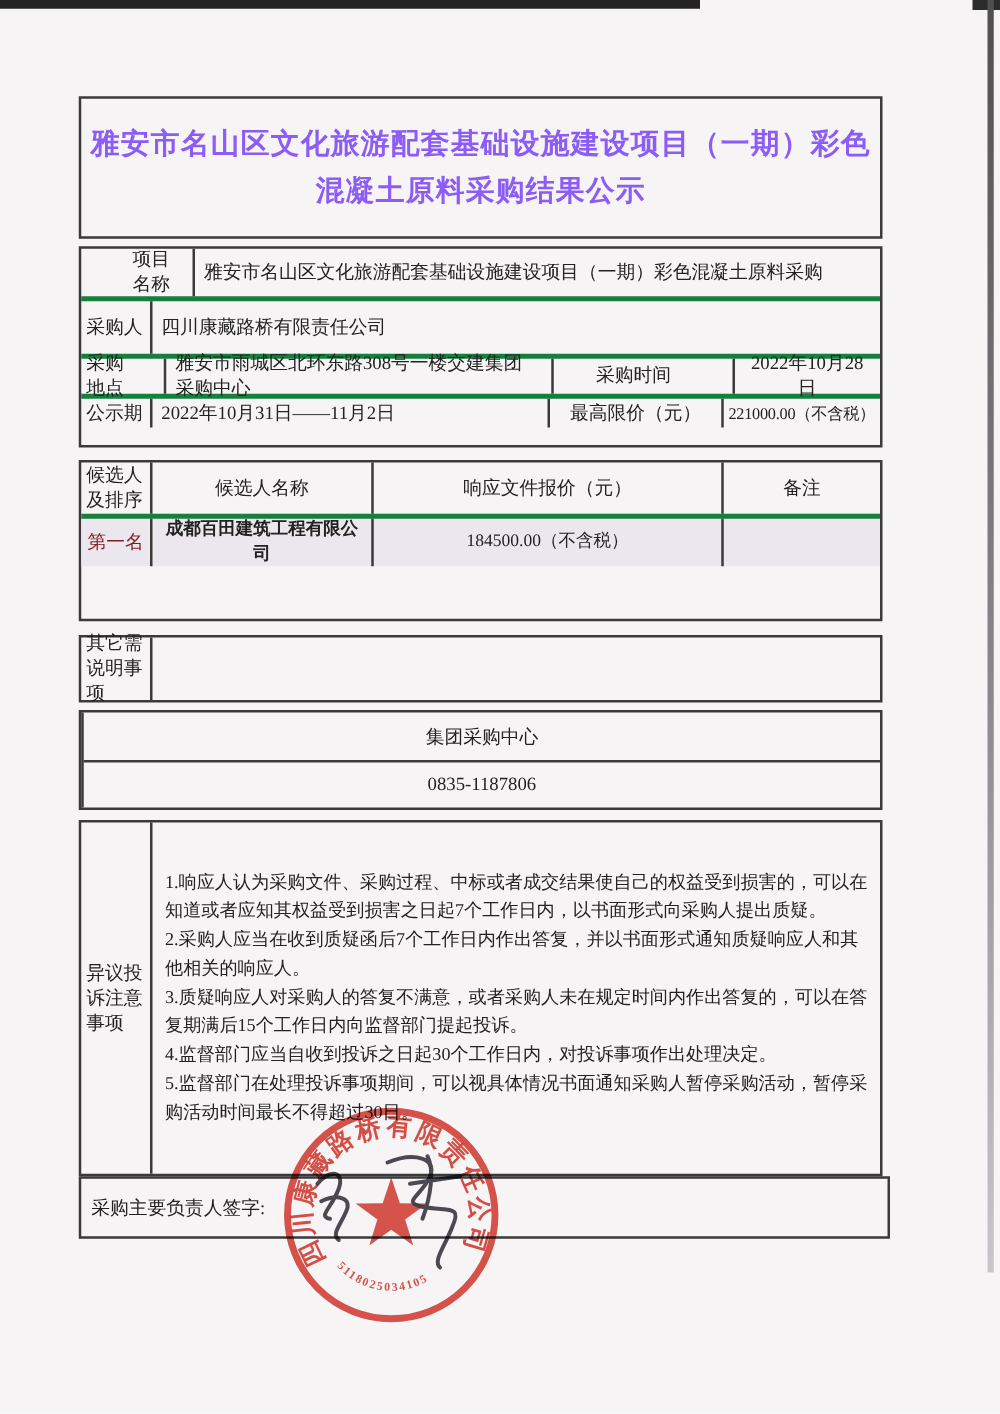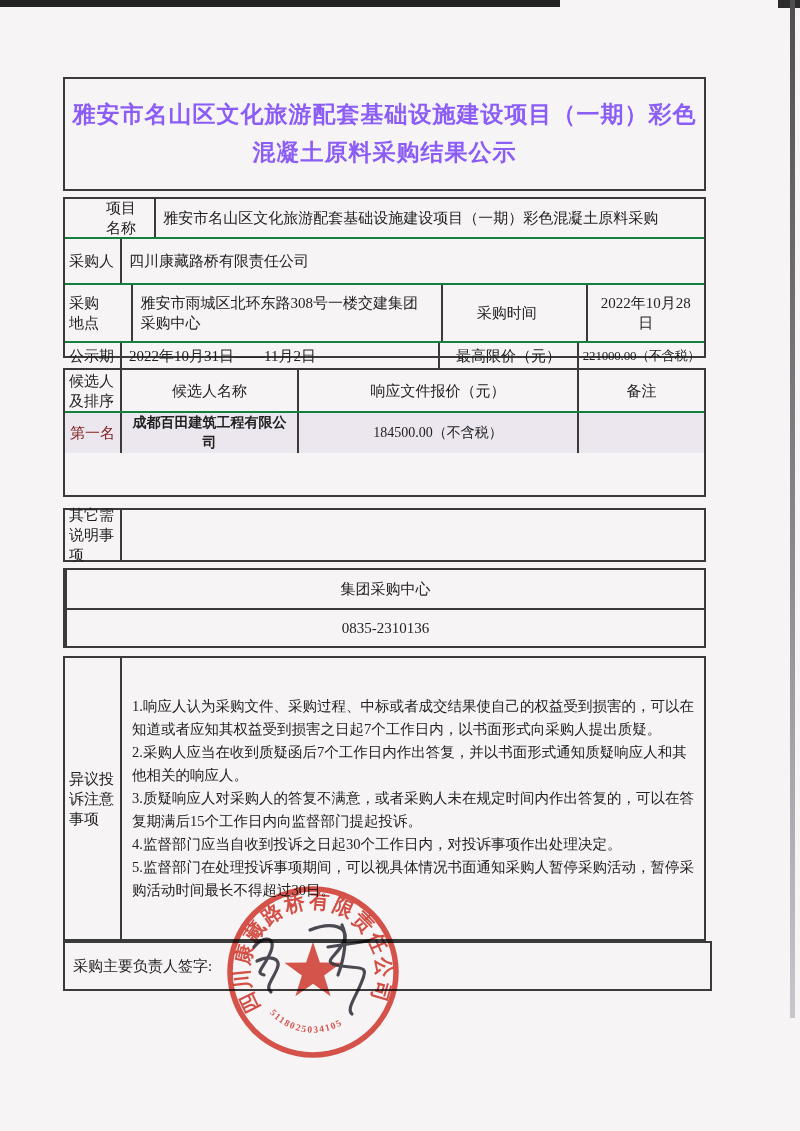--- a/index.html
+++ b/index.html
@@ -8,21 +8,21 @@
     background:#f7f4f6; overflow:hidden;
     font-family:"Liberation Serif", serif; color:#222;
   }
   
   .top-bar { position:absolute; left:0; top:0; width:560px; height:7px; background:#232323; }
   .corner-mark { position:absolute; left:778px; top:0; width:22px; height:8px; background:#2c2c2c; }
   .right-edge { position:absolute; left:790px; top:0; width:5px; height:1018px;
     background:linear-gradient(#4f4f52, #8a8a8e 55%, #c9c6cc); }
   
   .box { position:absolute; box-sizing:border-box; border:2px solid #3a3a3a; }
-  .row { display:flex; box-sizing:border-box; border-top:2px solid #15803d; }
+  .row { display:flex; box-sizing:border-box; border-top:4px solid #15803d; }
   .row.first { border-top:none; }
   .cell { box-sizing:border-box; border-left:2px solid #3a3a3a; display:flex; align-items:center;
           padding:2px 7px; font-size:15px; line-height:20px; }
   .cell.nb { border-left:none; }
   .lab { width:55px; padding:2px 4px; letter-spacing:0; }
   .c { justify-content:center; text-align:center; }
   .title-box { display:flex; flex-direction:column; justify-content:center; align-items:center;
     font-size:23px; font-weight:bold; letter-spacing:1px; line-height:38px; color:#8b5cf6; text-align:center; }
   .hl { background:#ece6ee; }
   .rank1 { color:#7f1d1d; }
@@ -54,21 +54,21 @@
 
   <div class="box" style="left:63px; top:197px; width:643px; height:161px;">
     <div class="row first" style="height:38px;padding-left:37px;">
       <div class="cell nb lab">项目名称</div>
       <div class="cell" style="width:584px;">雅安市名山区文化旅游配套基础设施建设项目（一期）彩色混凝土原料采购</div>
     </div>
     <div class="row" style="height:46px;">
       <div class="cell nb lab">采购人</div>
       <div class="cell" style="width:318px;">四川康藏路桥有限责任公司</div>
     </div>
-    <div class="row" style="height:58px;gap:15px;">
+    <div class="row" style="height:32px;gap:15px;">
       <div class="cell nb lab">采购地点</div>
       <div class="cell" style="width:318px;">雅安市雨城区北环东路308号一楼交建集团采购中心</div>
       <div class="cell c" style="width:139px;">采购时间</div>
       <div class="cell c" style="width:127px;">2022年10月28日</div>
     </div>
     <div class="row" style="height:27px;">
       <div class="cell nb lab">公示期</div>
       <div class="cell" style="width:318px;">2022年10月31日——11月2日</div>
       <div class="cell c" style="width:139px;">最高限价（元）</div>
       <div class="cell c sm" style="width:127px;">221000.00（不含税）</div>
@@ -94,21 +94,21 @@
     <div class="row first" style="height:50px;">
       <div class="cell nb lab">其它需说明事项</div>
       <div class="cell" style="width:584px;"></div>
     </div>
   </div>
 
   <div class="box" style="left:63px; top:568px; width:643px; height:80px;">
     <div class="row first" style="height:76px;">
       <div class="stack">
         <div class="substack">集团采购中心</div>
-        <div class="substack">0835-2310136</div>
+        <div class="substack">0835-1187806</div>
       </div>
     </div>
   </div>
 
   <div class="box" style="left:63px; top:656px; width:643px; height:285px;">
     <div class="row first" style="height:281px;">
       <div class="cell nb lab">异议投诉注意事项</div>
       <div class="cell obj-text" style="width:584px; align-items:stretch;">
         <div>1.响应人认为采购文件、采购过程、中标或者成交结果使自己的权益受到损害的，可以在知道或者应知其权益受到损害之日起7个工作日内，以书面形式向采购人提出质疑。</div>
         <div>2.采购人应当在收到质疑函后7个工作日内作出答复，并以书面形式通知质疑响应人和其他相关的响应人。</div>

